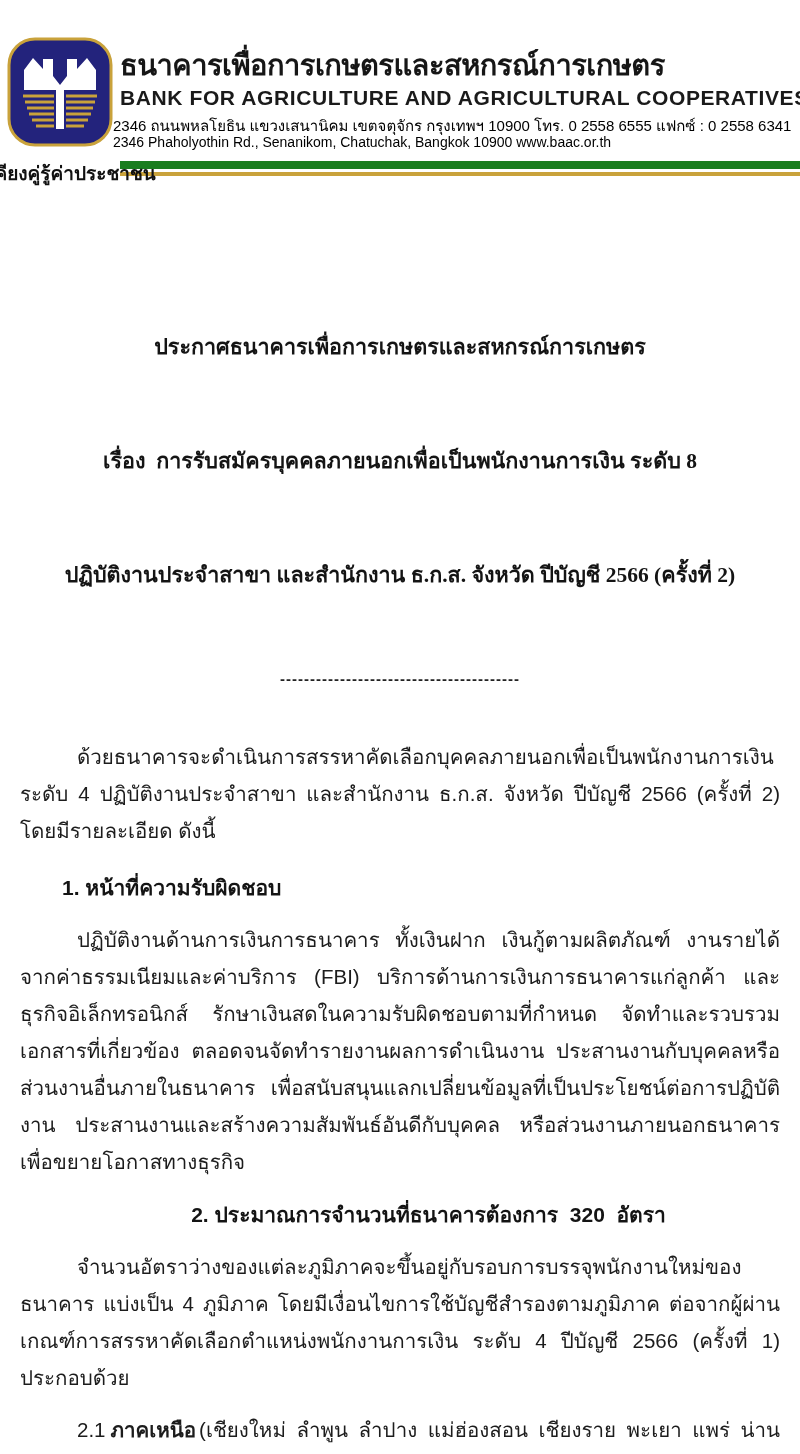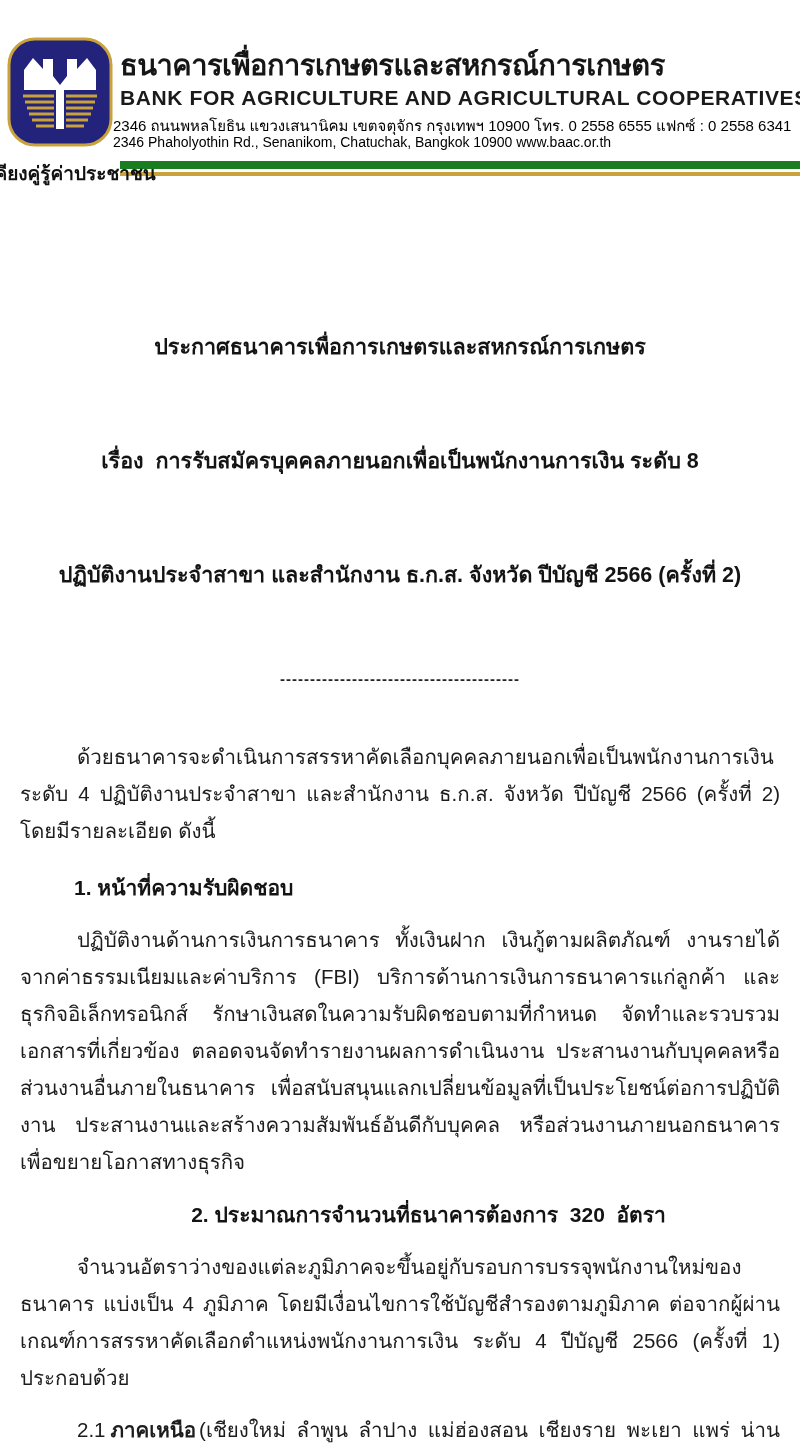--- a/index.html
+++ b/index.html
@@ -40,40 +40,41 @@
   
   .doc { padding: 0 5px; }
   .title-block {
     margin-top: 64px;
     text-align: center;
     font-weight: bold;
     font-size: 21.5px;
     line-height: 38px;
     color: #141414;
     white-space: pre-wrap;
+    font-family: Liberation Serif, serif;
   }
   .divider {
     text-align: center;
     font-size: 15px;
     font-weight: bold;
     letter-spacing: 1px;
     line-height: 18px;
     color: #222;
   }
   .par {
     margin: 15px;
     font-size: 20.5px;
     line-height: 37px;
     text-align: justify;
     color: #1c1c1c;
   }
   .indent { text-indent: 57px; }
   .intro { margin-top: 50px; }
   .sec-heading {
-    margin: 12px;
+    margin: 0;
     font-size: 21px;
     font-weight: bold;
     line-height: 37px;
     text-indent: 57px;
     white-space: pre-wrap;
     color: #141414;
   }
   .h1 { margin-top: 20px; }
   .h2 { margin-top: 16px; text-align: center; }
   .region b { padding: 0 3px; }

